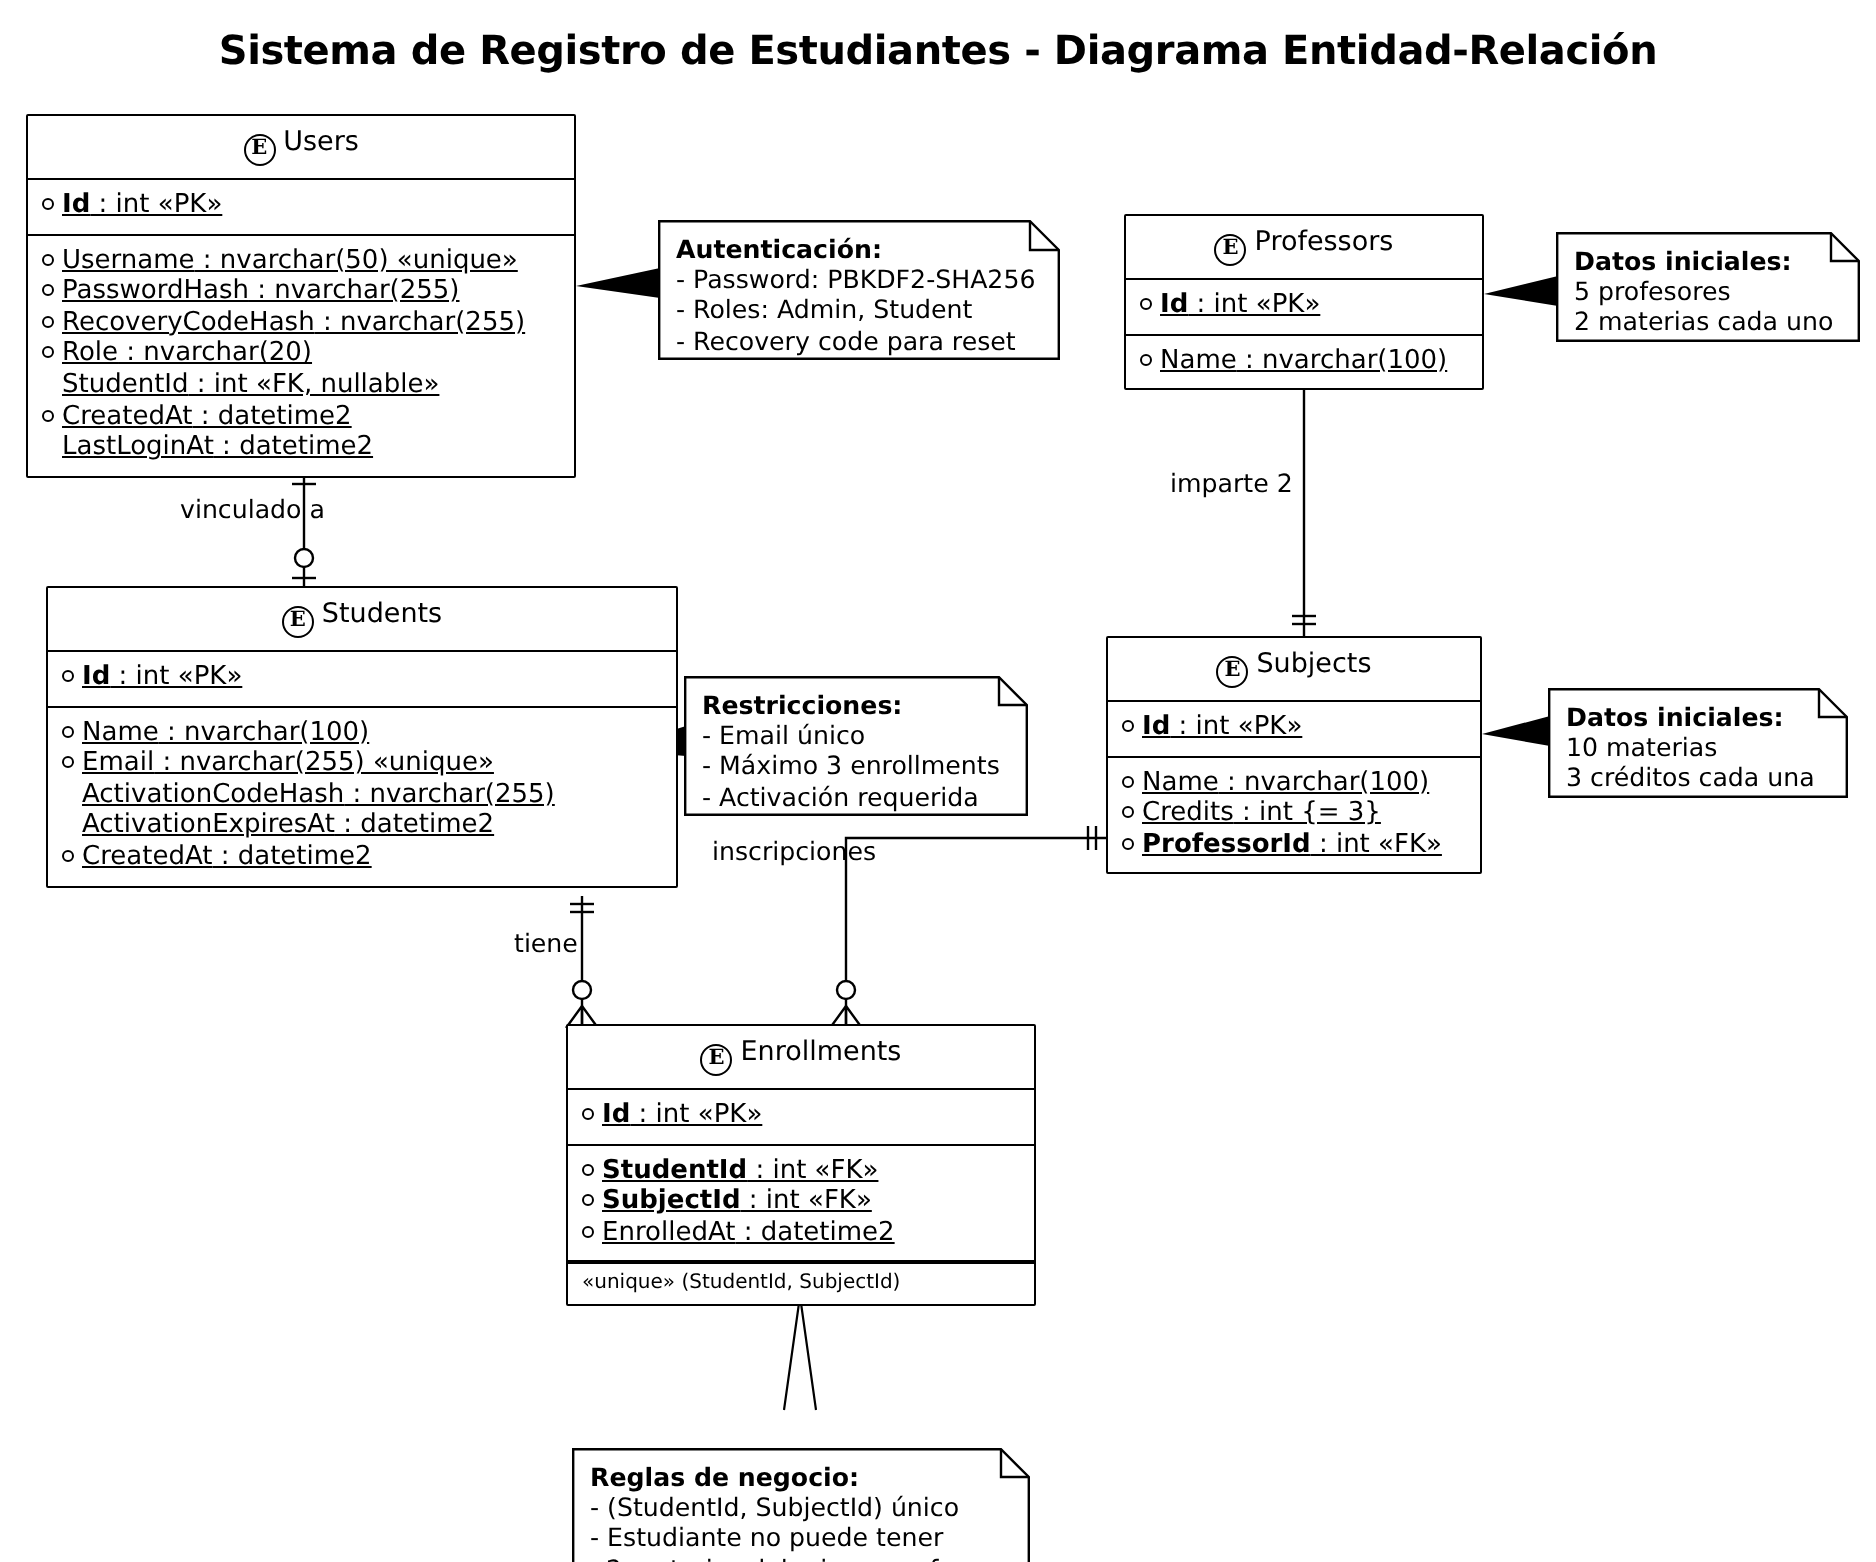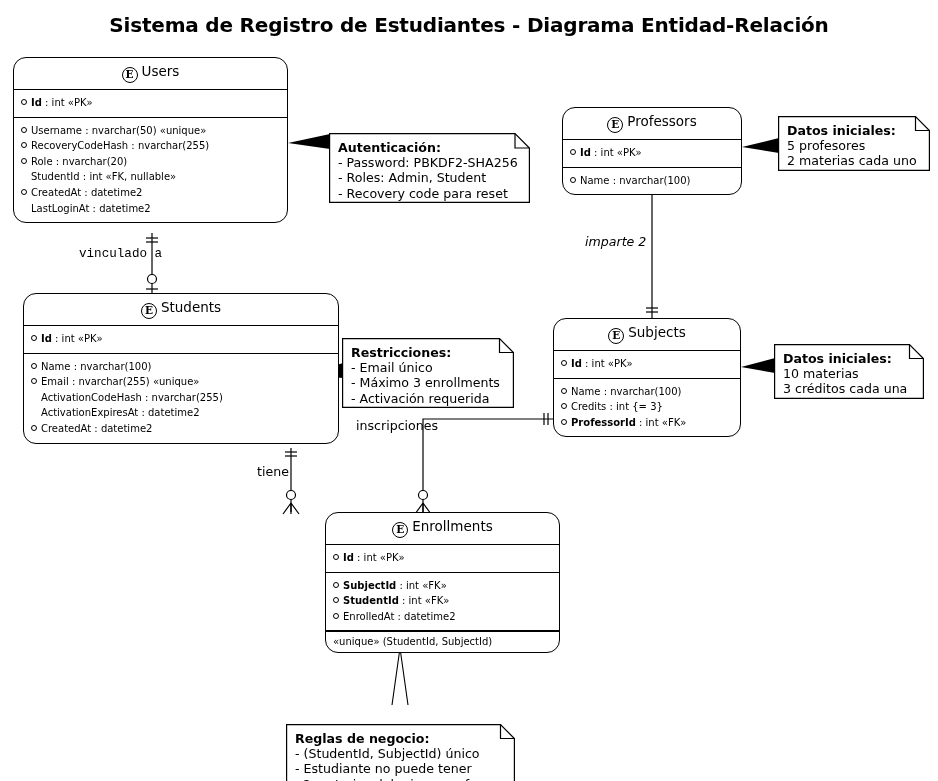--- a/index.html
+++ b/index.html
@@ -8,30 +8,30 @@
 
   #canvas{position:absolute;left:0;top:0;width:938px;height:781px;padding-left:44px;}
 
   .svg-layer{position:absolute;left:0;top:0;width:938px;height:781px;pointer-events:none;}
 
   
   .title{position:absolute;left:0;top:13px;width:938px;text-align:center;
          font-size:20px;font-weight:bold;letter-spacing:-0.2px;}
 
   
-  .entity{position:absolute;border:1px solid #000;border-radius:13px;background:#fff;
+  .entity{position:absolute;border:1px solid #000;border-radius:1px;background:#fff;
           box-sizing:border-box;overflow:hidden;}
   .ent-head{text-align:center;font-size:13.5px;padding:5px 4px 6px 4px;
             border-bottom:1px solid #000;white-space:nowrap;}
   .ent-head .ecirc{display:inline-block;width:14px;height:14px;line-height:13px;
             border:1.3px solid #000;border-radius:50%;font-size:10.5px;font-weight:bold;
             text-align:center;vertical-align:-2px;margin-right:4px;font-family:"DejaVu Serif",serif;}
   .ent-sec{border-bottom:1px solid #000;padding:5px 0 6px 0;}
   .ent-sec:last-child{border-bottom:none;}
-  .attr{font-size:10px;line-height:15.6px;padding:0 6px 0 7px;white-space:nowrap;position:relative;}
+  .attr{font-size:13px;line-height:15.6px;padding:0 6px 0 7px;white-space:nowrap;position:relative;text-decoration:underline;}
   .attr .bullet{display:inline-block;width:6px;height:6px;border:1px solid #000;border-radius:50%;
                 vertical-align:1px;margin-right:4px;box-sizing:border-box;}
   .attr .nobullet{display:inline-block;width:6px;margin-right:4px;}
   .attr b{font-weight:bold;}
   .ent-foot{font-size:10px;padding:4px 7px 5px 7px;border-top:1px solid #000;white-space:nowrap;}
 
   
   .note{position:absolute;background:#fff;box-sizing:border-box;}
   .note-body{position:relative;z-index:2;padding:7px 9px 7px 9px;
              font-size:12.6px;line-height:15.2px;white-space:nowrap;}
@@ -83,34 +83,35 @@
       <path d="M288,143 L330,134 L330,149 Z" fill="#000" stroke="none"></path>
 
       <path d="M305,375 L343,363 L343,378 Z" fill="#000" stroke="none"></path>
 
       <path d="M742,147 L779,138 L779,153 Z" fill="#000" stroke="none"></path>
 
       <path d="M741,367 L775,358 L775,373 Z" fill="#000" stroke="none"></path>
     </g>
   </svg>
 
-  <div class="edge-label" style="left:79px;top:247px;font-family:Liberation Mono, monospace;">vinculado a</div>
-  <div class="edge-label" style="left:585px;top:234px;font-style:italic;">imparte 2</div>
+  <div class="edge-label" style="left:90px;top:247px;">vinculado a</div>
+  <div class="edge-label" style="left:585px;top:234px;">imparte 2</div>
   <div class="edge-label" style="left:257px;top:464px;">tiene</div>
   <div class="edge-label" style="left:356px;top:418px;">inscripciones</div>
 
   <div class="entity" style="left:13px;top:57px;width:275px;">
     <div class="ent-head">
       <span class="ecirc">E</span><span>Users</span>
     </div>
     <div class="ent-sec">
       <div class="attr"><span class="bullet"></span><b>Id</b><span> : int «PK»</span></div>
     </div>
     <div class="ent-sec">
       <div class="attr"><span class="bullet"></span><span>Username</span><span> : nvarchar(50) «unique»</span></div>
+      <div class="attr"><span class="bullet"></span><span>PasswordHash</span><span> : nvarchar(255)</span></div>
       <div class="attr"><span class="bullet"></span><span>RecoveryCodeHash</span><span> : nvarchar(255)</span></div>
       <div class="attr"><span class="bullet"></span><span>Role</span><span> : nvarchar(20)</span></div>
       <div class="attr"><span class="nobullet"></span><span>StudentId</span><span> : int «FK, nullable»</span></div>
       <div class="attr"><span class="bullet"></span><span>CreatedAt</span><span> : datetime2</span></div>
       <div class="attr"><span class="nobullet"></span><span>LastLoginAt</span><span> : datetime2</span></div>
     </div>
   </div>
 
   <div class="entity" style="left:23px;top:293px;width:316px;">
     <div class="ent-head">
@@ -147,36 +148,36 @@
     <div class="ent-sec">
       <div class="attr"><span class="bullet"></span><b>Id</b><span> : int «PK»</span></div>
     </div>
     <div class="ent-sec">
       <div class="attr"><span class="bullet"></span><span>Name</span><span> : nvarchar(100)</span></div>
       <div class="attr"><span class="bullet"></span><span>Credits</span><span> : int {= 3}</span></div>
       <div class="attr"><span class="bullet"></span><b>ProfessorId</b><span> : int «FK»</span></div>
     </div>
   </div>
 
-  <div class="entity" style="left:283px;top:512px;width:235px;margin-left:42px;">
+  <div class="entity" style="left:283px;top:512px;width:235px;">
     <div class="ent-head">
       <span class="ecirc">E</span><span>Enrollments</span>
     </div>
     <div class="ent-sec">
       <div class="attr"><span class="bullet"></span><b>Id</b><span> : int «PK»</span></div>
     </div>
     <div class="ent-sec">
+      <div class="attr"><span class="bullet"></span><b>StudentId</b><span> : int «FK»</span></div>
       <div class="attr"><span class="bullet"></span><b>SubjectId</b><span> : int «FK»</span></div>
-      <div class="attr"><span class="bullet"></span><b>StudentId</b><span> : int «FK»</span></div>
       <div class="attr"><span class="bullet"></span><span>EnrolledAt</span><span> : datetime2</span></div>
     </div>
     <div class="ent-foot">«unique» (StudentId, SubjectId)</div>
   </div>
 
-  <div class="note" style="left:329px;top:110px;width:201px;height:70px;margin-top:23px;">
+  <div class="note" style="left:329px;top:110px;width:201px;height:70px;">
     <svg width="201" height="70">
       <path d="M0.6,0.6 L186,0.6 L200.4,15 L200.4,69.4 L0.6,69.4 Z" fill="#fff" stroke="#000" stroke-width="1.2"></path>
       <path d="M186,0.6 L186,15 L200.4,15" fill="none" stroke="#000" stroke-width="1.2"></path>
     </svg>
     <div class="note-body">
       <div class="nt">Autenticación:</div>
       <div>- Password: PBKDF2-SHA256</div>
       <div>- Roles: Admin, Student</div>
       <div>- Recovery code para reset</div>
     </div>

